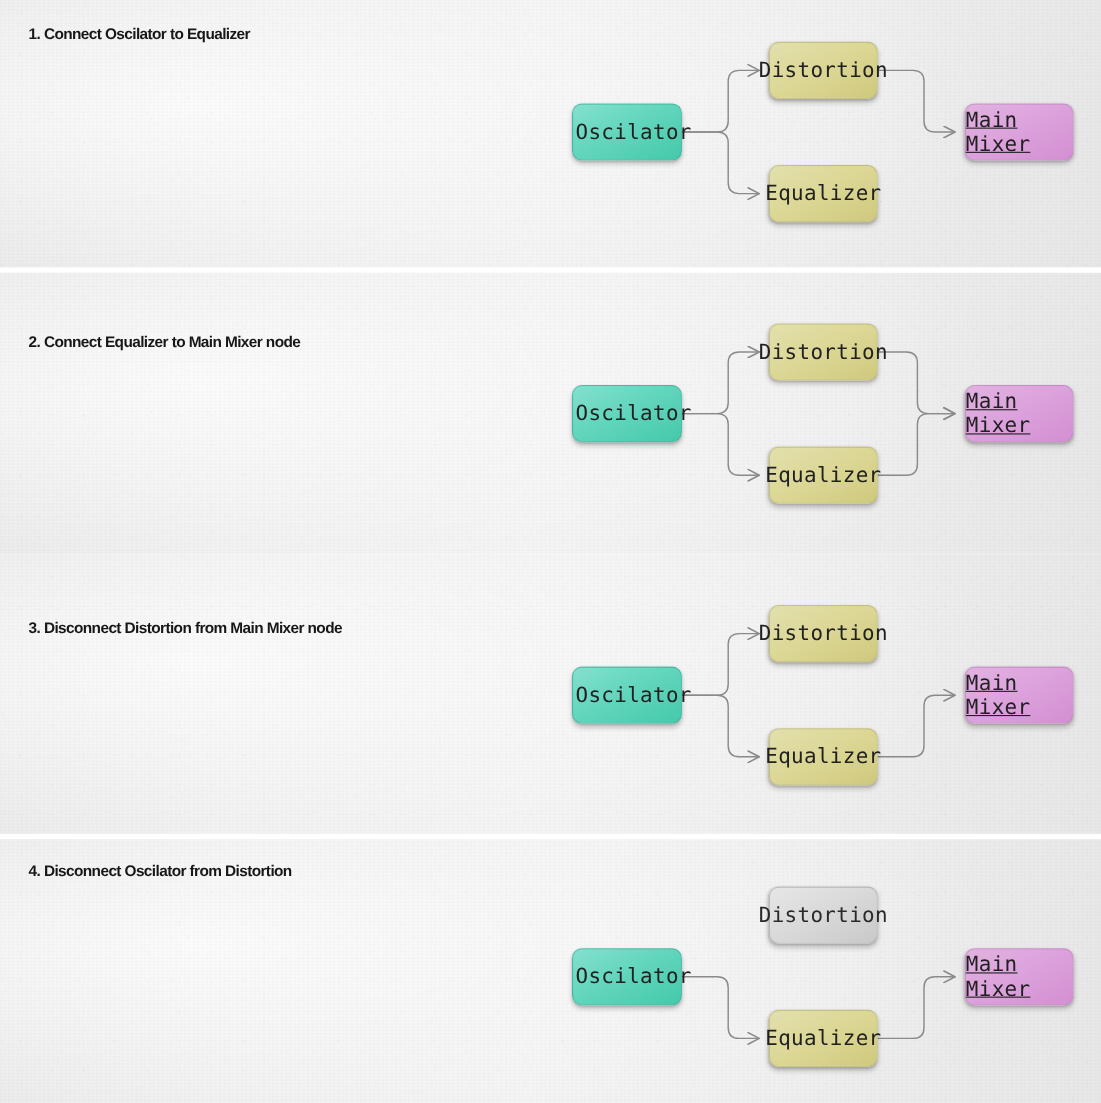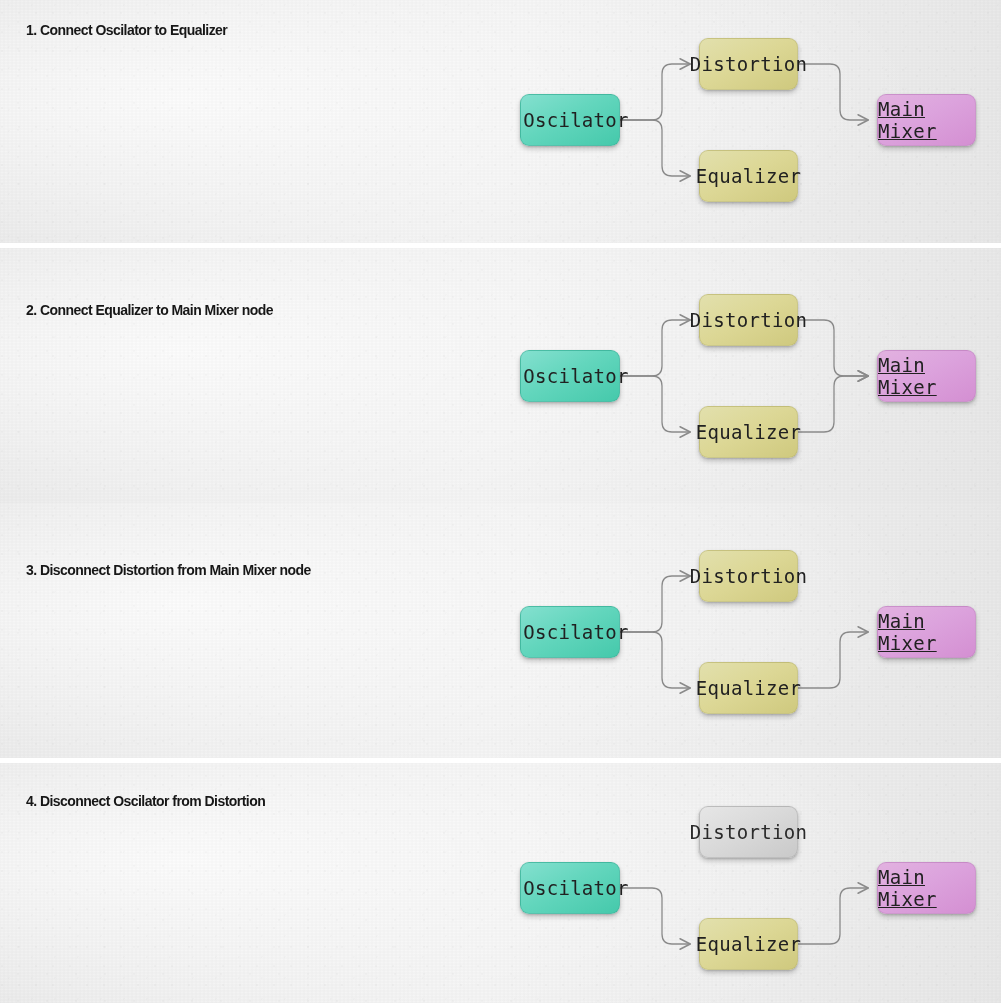--- a/index.html
+++ b/index.html
@@ -170,21 +170,21 @@
         <div class="node olive" style="left: 699px; top: 159px; width: 99px; height: 52px;">
           <span class="node-label">Equalizer</span>
         </div>
         <div class="node orchid" style="left: 877px; top: 103px; width: 99px; height: 52px;">
           <span class="node-label">Main Mixer</span>
         </div>
       </div>
     </section>
     <div class="panel-gap" style="height: 5px;"></div>
     <section class="panel" style="height: 240px;">
-      <h2 class="panel-heading" style="top: 30px;">4. Disconnect Oscilator from Distortion</h2>
+      <h2 class="panel-heading" style="top: 20px;">4. Disconnect Oscilator from Distortion</h2>
       <div class="graph">
         <svg width="1001" height="240">
           <defs>
             <marker id="arrow-4" viewBox="0 0 10 10" refX="9" refY="5" markerWidth="9" markerHeight="9" orient="auto-start-reverse">
               <path d="M 0.5 0.5 L 9.2 5 L 0.5 9.5" fill="none" stroke="#8a8a8a" stroke-width="1.25" stroke-linecap="round" stroke-linejoin="round"></path>
             </marker>
           </defs>
           <path d="M 620 125 L 652 125 Q 662 125 662 135 L 662 171 Q 662 181 672 181 L 690 181" fill="none" stroke="#8a8a8a" stroke-width="1.3" stroke-linecap="round" marker-end="url(#arrow-4)"></path>
           <path d="M 798 181 L 830 181 Q 840 181 840 171 L 840 135 Q 840 125 850 125 L 868 125" fill="none" stroke="#8a8a8a" stroke-width="1.3" stroke-linecap="round" marker-end="url(#arrow-4)"></path>
         </svg>

